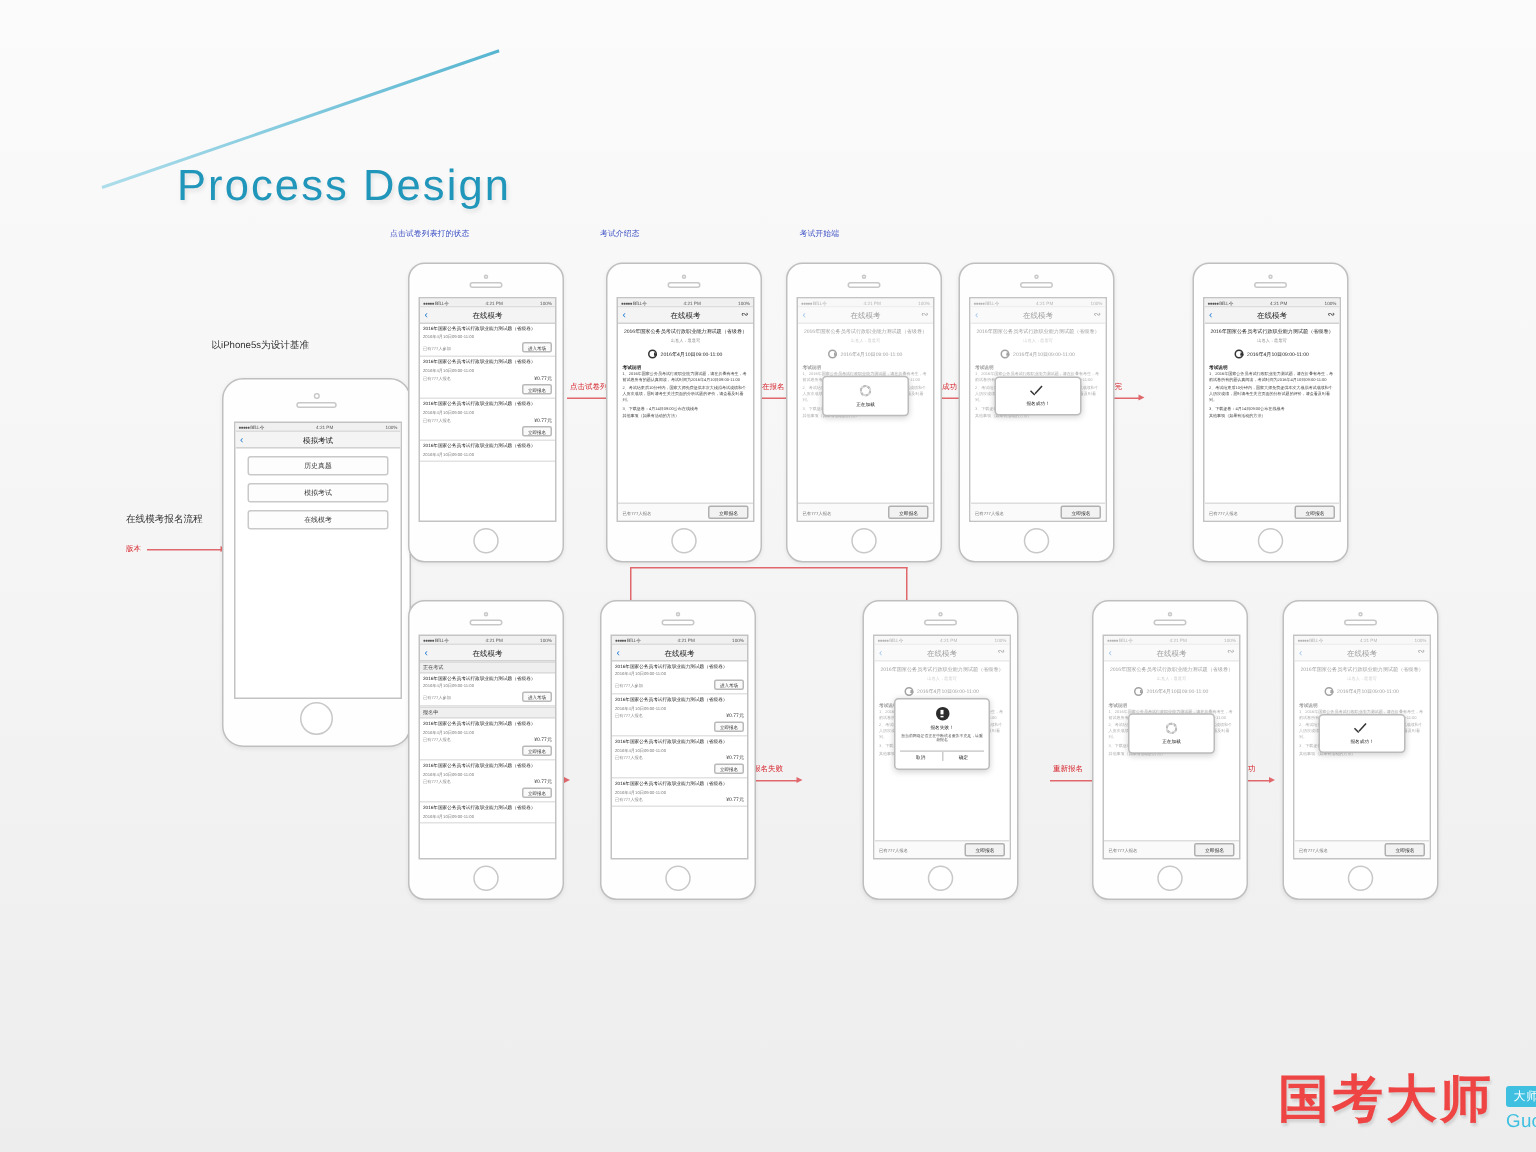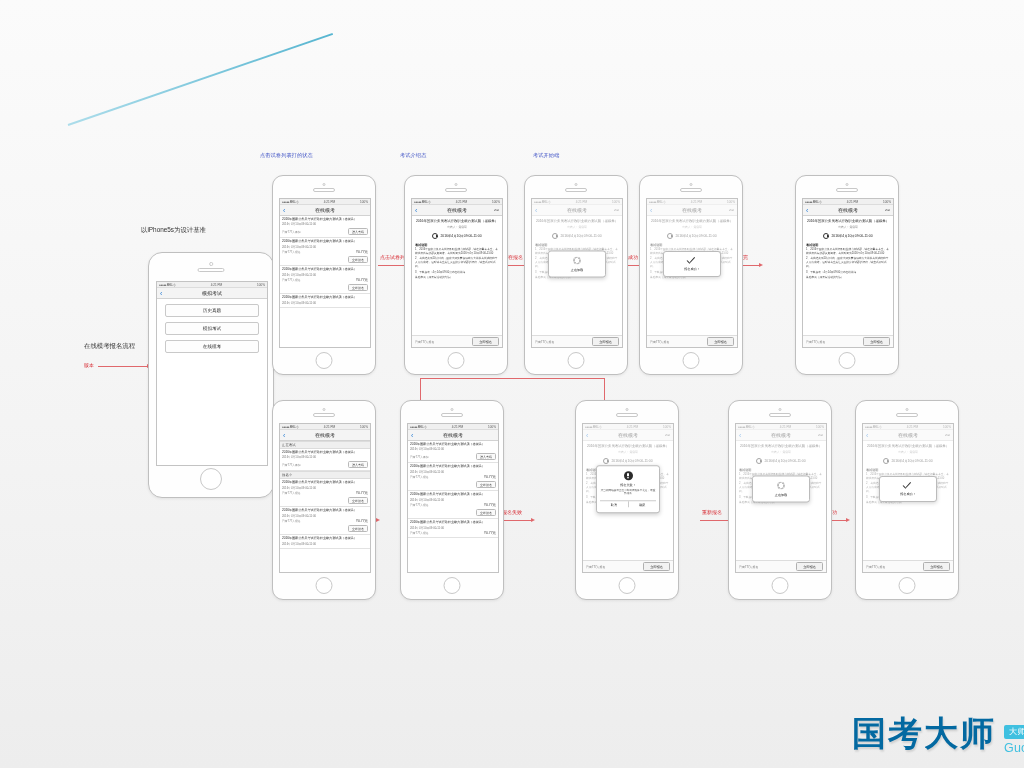--- a/index.html
+++ b/index.html
@@ -212,35 +212,36 @@
   .excl::after{content:"";position:absolute;left:3.9px;top:6.2px;width:1.2px;height:1.2px;background:#fff;}
   .dlg-btns { display:flex; border-top:1px solid #ccc; margin-top:4px; }
   .dlg-btns div {
     flex:1; font-size:3.1px; color:#222; padding-top:2px;
   }
   .dlg-btns div:first-child { border-right:1px solid #ccc; }
 
   
   #logo { position:absolute; right:28px; bottom:18px; text-align:left; }
   #logo .cn {
-    font-size:34px; font-weight:bold; color:#0369a1; letter-spacing:2px;
+    font-size:34px; font-weight:bold; color:#ef4444; letter-spacing:2px;
     text-shadow:1px 2px 2px rgba(0,0,0,.12); line-height:1;
     font-family:"DejaVu Sans", sans-serif;
   }
   #logo .tag {
     background:#3fc0e0; color:#fff; font-size:8px; padding:1.5px 5px;
     border-radius:2px; display:inline-block; letter-spacing:.5px;
   }
   #logo .url { color:#3fc0e0; font-size:12.5px; margin-top:2px; letter-spacing:.2px; }
 </style>
 </head>
 <body>
 
 <div id="header">
   <div id="slash"></div>
+  <div id="ptitle">Process Design</div>
 </div>
 
 <div id="canvas">
 
   <div class="lbl-blue" style="left:260px;top:152px;">点击试卷列表打的状态</div>
   <div class="lbl-blue" style="left:400px;top:152px;">考试介绍态</div>
   <div class="lbl-blue" style="left:533px;top:152px;">考试开始端</div>
 
   <div class="lbl-dark" style="left:141px;top:226px;">以iPhone5s为设计基准</div>
 

